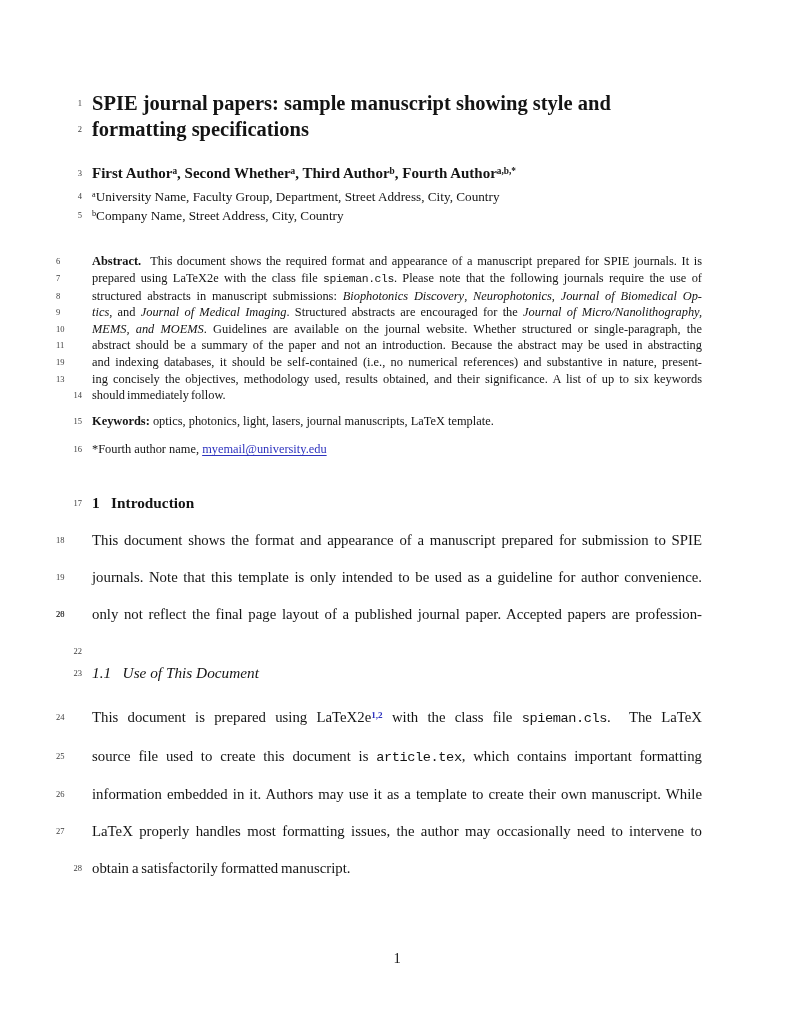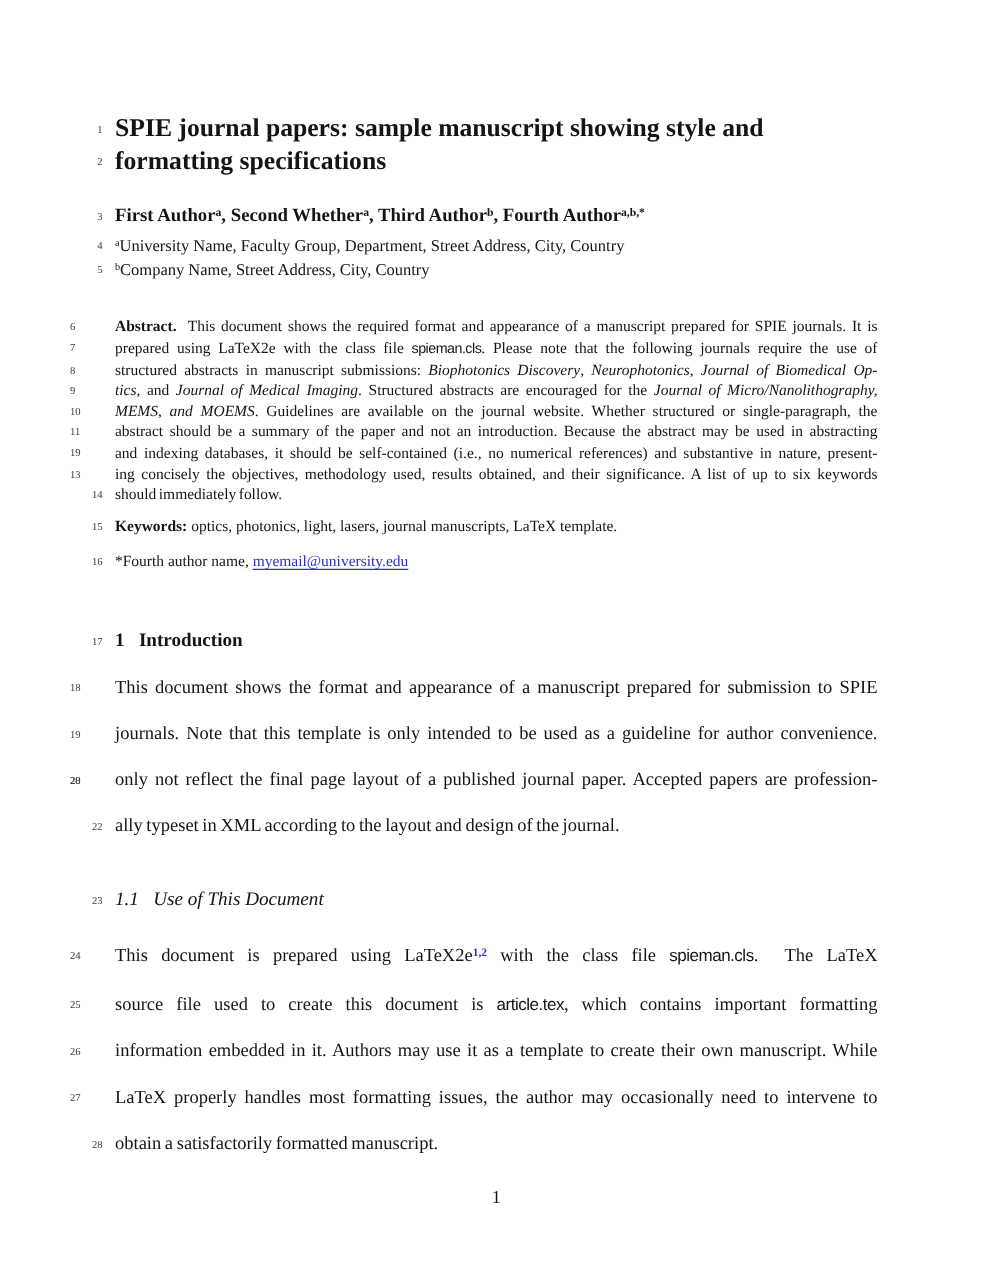--- a/index.html
+++ b/index.html
@@ -39,30 +39,30 @@
     font-weight: normal;
     font-style: normal;
   }
   
   .b-title    { font-size: 20.5px; line-height: 26px; font-weight: bold; }
   .b-authors  { margin-top: 22px; font-size: 15px; line-height: 19px; font-weight: bold; }
   .b-affil    { margin-top: 3px; font-size: 13.2px; line-height: 17.2px; }
   .b-abstract { margin-top: 27px; font-size: 12.4px; line-height: 16.6px; word-spacing: -1.1px; }
   .b-keywords { margin-top: 9px;  font-size: 12.4px; line-height: 16.6px; }
   .b-contact  { margin-top: 12px; font-size: 12.4px; line-height: 16.6px; }
-  .b-h1       { margin-top: 45px; font-size: 15.3px; line-height: 20px; font-weight: bold; }
+  .b-h1       { margin-top: 35px; font-size: 15.3px; line-height: 20px; font-weight: bold; }
   .b-body     { font-size: 14.8px; line-height: 37px; word-spacing: -0.8px; }
   .b-body-intro { margin-top: 9px; }
   .b-h2       { margin-top: 30px; font-size: 15.3px; line-height: 20px; font-style: italic; }
   .b-body-use { margin-top: 16px; }
   
   .s-b { font-weight: bold; }
   .s-i { font-style: italic; }
   .s-m {
-    font-family: Liberation Sans, sans-serif;
+    font-family: Liberation Mono, monospace;
     font-size: 0.92em;
     letter-spacing: -0.4px;
   }
   .s-l {
     color: var(--link, #2d32be);
     text-decoration: underline;
     text-underline-offset: 2px;
     cursor: pointer;
   }
   .s-sup {
@@ -115,21 +115,21 @@
         <div class="line"><span class="num">16</span><span class="">*Fourth author name, </span><span class="s-l">myemail@university.edu</span></div>
       </section>
       <section class="blk b-h1">
         <div class="line"><span class="num">17</span><span class="">1&nbsp;&nbsp;&nbsp;Introduction</span></div>
       </section>
       <section class="blk b-body b-body-intro">
         <div class="line j"><span class="num">18</span><span class="">This document shows the format and appearance of a manuscript prepared for submission to SPIE</span></div>
         <div class="line j"><span class="num">19</span><span class="">journals. Note that this template is only intended to be used as a guideline for author convenience.</span></div>
         <div class="line j"><span class="num">20</span></div>
         <div class="line j"><span class="num">28</span><span class="">only not reflect the final page layout of a published journal paper. Accepted papers are profession-</span></div>
-        <div class="line"><span class="num">22</span><span class="">ally typeset in XML according to the layout and design of the journal.</span></div>
+        <div class="line"><span class="num">22</span></div>
       </section>
       <section class="blk b-h2">
         <div class="line"><span class="num">23</span><span class="">1.1&nbsp;&nbsp;&nbsp;Use of This Document</span></div>
       </section>
       <section class="blk b-body b-body-use">
         <div class="line j"><span class="num">24</span><span class="">This document is prepared using LaTeX2e</span><span class="s-l s-sup">1,2</span><span class=""> with the class file </span><span class="s-m">spieman.cls</span><span class="">.&nbsp; The LaTeX</span></div>
         <div class="line j"><span class="num">25</span><span class="">source file used to create this document is </span><span class="s-m">article.tex</span><span class="">, which contains important formatting</span></div>
         <div class="line j"><span class="num">26</span><span class="">information embedded in it. Authors may use it as a template to create their own manuscript. While</span></div>
         <div class="line j"><span class="num">27</span><span class="">LaTeX properly handles most formatting issues, the author may occasionally need to intervene to</span></div>
         <div class="line"><span class="num">28</span><span class="">obtain a satisfactorily formatted manuscript.</span></div>

